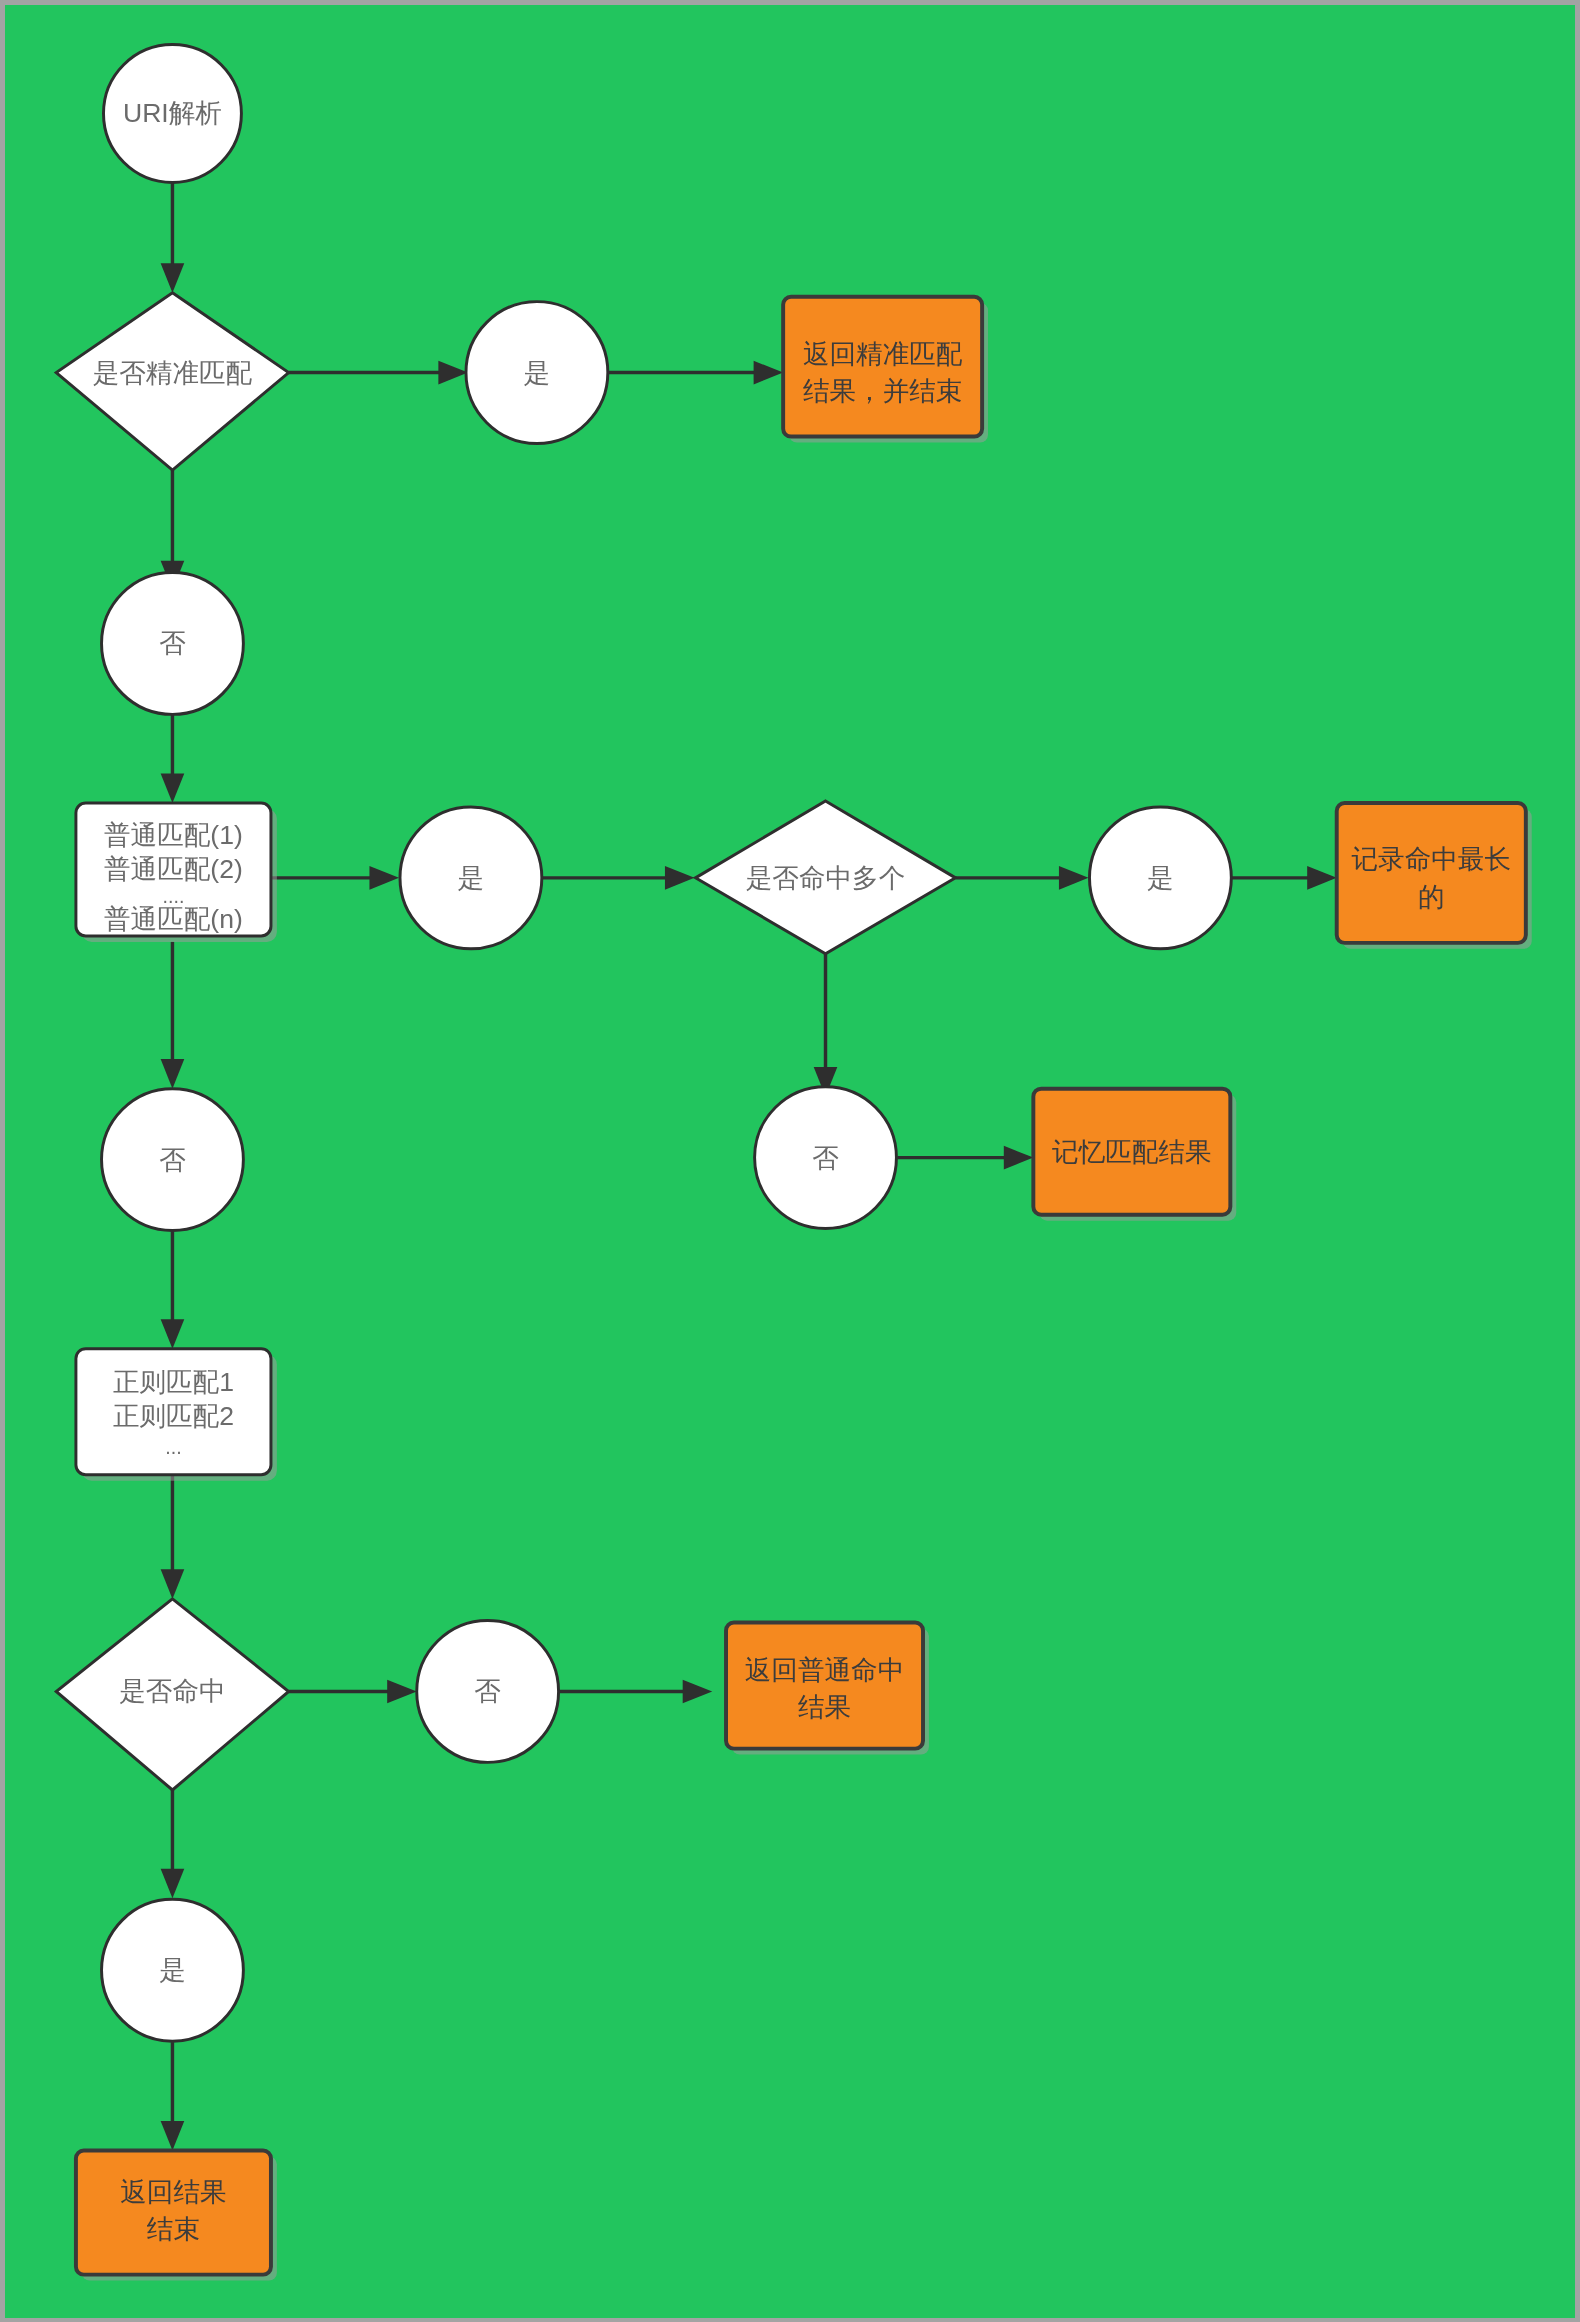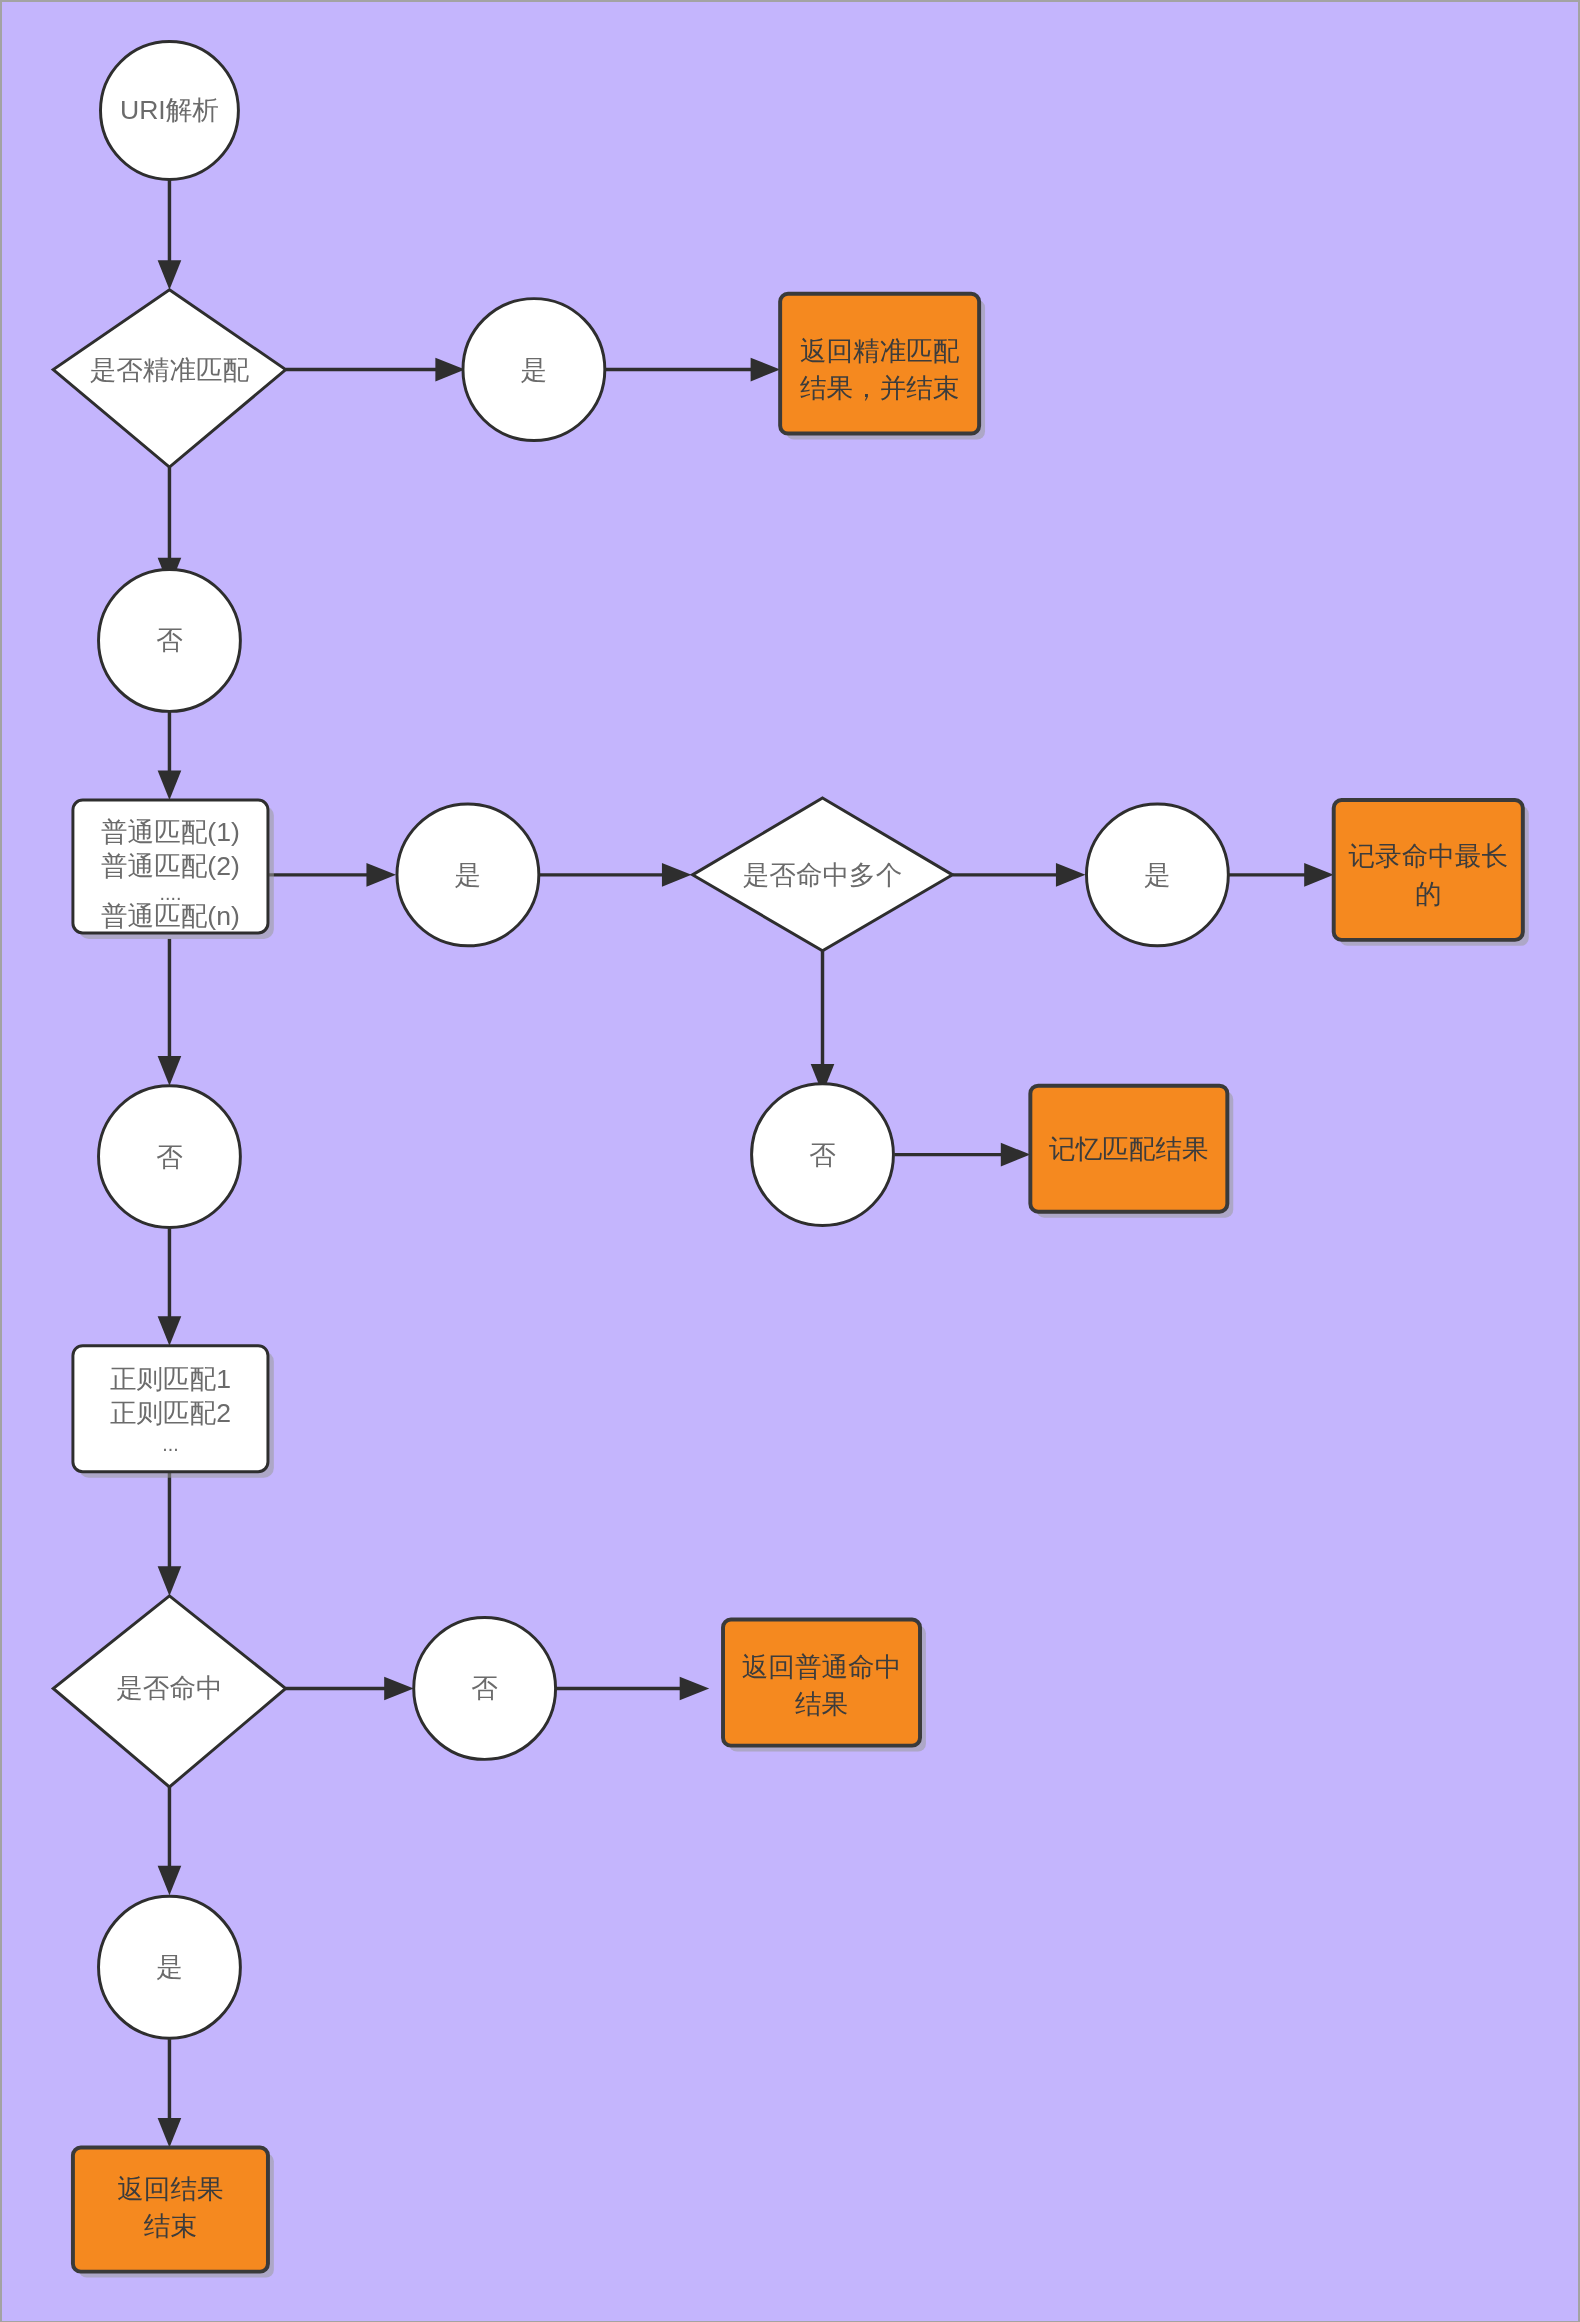--- a/index.html
+++ b/index.html
@@ -10,22 +10,22 @@
   body {
     width: 1580px;
     height: 2323px;
     font-family: "Liberation Sans", "DejaVu Sans", sans-serif;
   }
   #canvas-frame {
     position: relative;
     width: 1580px;
     height: 2323px;
     box-sizing: border-box;
-    border: 2px solid #a3a3a3;
-    background: #c4b5fd;
+    border: 5px solid #a3a3a3;
+    background: #22c55e;
     overflow: hidden;
   }
   #flow-svg {
     display: block;
     width: 1576px;
     height: 2319px;
   }
   .node-shape {
     fill: #ffffff;
     stroke: #2e2e2e;

